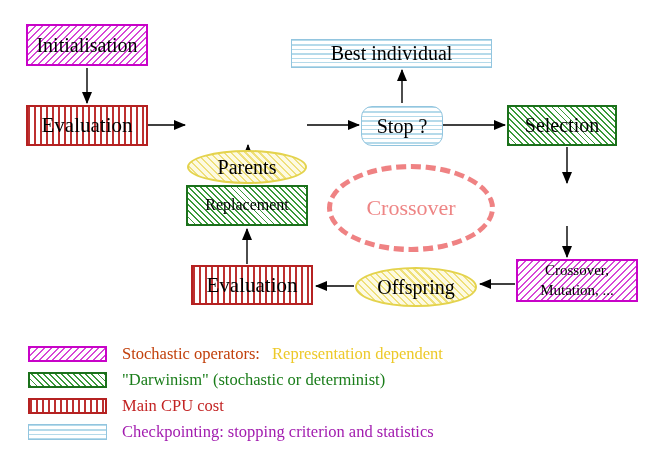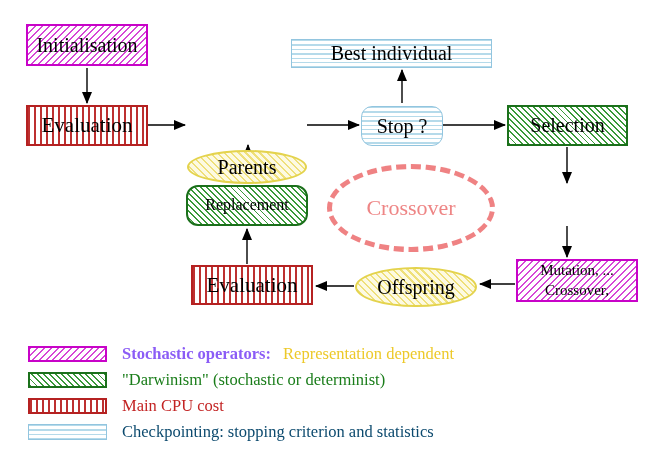--- a/index.html
+++ b/index.html
@@ -35,42 +35,42 @@
     background:repeating-linear-gradient(45deg,#efe07a 0,#efe07a 1.6px,#fdfae2 1.6px,#fdfae2 5px);
   }
   .ellipse { border-radius:50%; }
 
   
   .n-init        { left:26px;  top:24px;  width:122px; height:42px; font-size:20px; }
   .n-eval-top    { left:26px;  top:105px; width:122px; height:41px; font-size:21px; }
   .n-parents     { left:187px; top:108px; width:120px; height:34px; font-size:20px;margin-top:42px; }
   .n-best        { left:291px; top:39px;  width:201px; height:29px; font-size:20px; }
   .n-stop        { left:361px; top:106px; width:82px;  height:40px; font-size:20px; border-radius:11px; }
-  .n-selection   { left:507px; top:105px; width:121px; height:41px; font-size:20px; }
+  .n-selection   { left:507px; top:105px; width:110px; height:41px; font-size:20px; }
   .n-genitors    { left:506px; top:185px; width:122px; height:40px; font-size:20px; }
   .n-crossover   { left:516px; top:259px; width:122px; height:43px; font-size:15px; line-height:1.3; flex-direction:column; }
   .n-offspring   { left:355px; top:267px; width:122px; height:40px; font-size:20px; }
   .n-eval-bot    { left:191px; top:265px; width:122px; height:40px; font-size:21px; }
-  .n-replacement { left:186px; top:185px; width:122px; height:41px; font-size:16px;border-radius:12px; }
+  .n-replacement { left:186px; top:185px; width:122px; height:41px; font-size:16px; }
   .n-generation  {
     left:327px; top:164px; width:168px; height:88px;
     border:5px dashed #ef8283; border-radius:50%;
     color:#ee8585; font-size:22px; background:transparent;
   }
 
   
   .legend-row { position:absolute; left:28px; z-index:2; display:flex; align-items:center; height:16px; }
   .lr-1 { top:346px; } .lr-2 { top:372px; } .lr-3 { top:398px; } .lr-4 { top:424px; }
   .swatch { width:79px; height:16px; flex:0 0 auto; }
   .legend-text { margin-left:15px; font-size:16.5px; white-space:nowrap; }
-  .c-magenta { color:#8b5cf6;font-weight:bold; }
+  .c-magenta { color:#c2410c; }
   .c-gold    { color:#edc929; }
   .c-green   { color:#1a7d1a; }
   .c-red     { color:#c32424; }
-  .c-blue    { color:#0c4a6e; }
+  .c-blue    { color:#a21caf; }
   .legend-text .suffix { margin-left:8px; }
 </style>
 </head>
 <body>
 
 <div class="canvas">
 
   <svg class="arrows" width="662" height="471" viewBox="0 0 662 471">
     <defs>
       <marker id="ah" markerUnits="userSpaceOnUse" markerWidth="14" markerHeight="12" refX="11" refY="5" orient="auto">
@@ -90,22 +90,22 @@
     <line x1="248" y1="184" x2="248" y2="145" stroke="#000" stroke-width="1.4" marker-end="url(#ah)"></line>
   </svg>
 
   <div class="node n-init hatch-magenta">Initialisation</div>
   <div class="node n-eval-top stripe-red">Evaluation</div>
   <div class="node n-parents hatch-yellow ellipse">Parents</div>
   <div class="node n-best stripe-cyan">Best individual</div>
   <div class="node n-stop stripe-cyan">Stop ?</div>
   <div class="node n-selection hatch-green">Selection</div>
   <div class="node n-crossover hatch-magenta">
+    <span>Crossover,</span>
     <span>Mutation, ...</span>
-    <span>Crossover,</span>
   </div>
   <div class="node n-offspring hatch-yellow ellipse">Offspring</div>
   <div class="node n-eval-bot stripe-red">Evaluation</div>
   <div class="node n-replacement hatch-green">Replacement</div>
   <div class="node n-generation">Crossover</div>
 
   <div class="legend-row lr-1">
     <div class="swatch hatch-magenta"></div>
     <div class="legend-text">
       <span class="c-magenta">Stochastic operators:</span>

